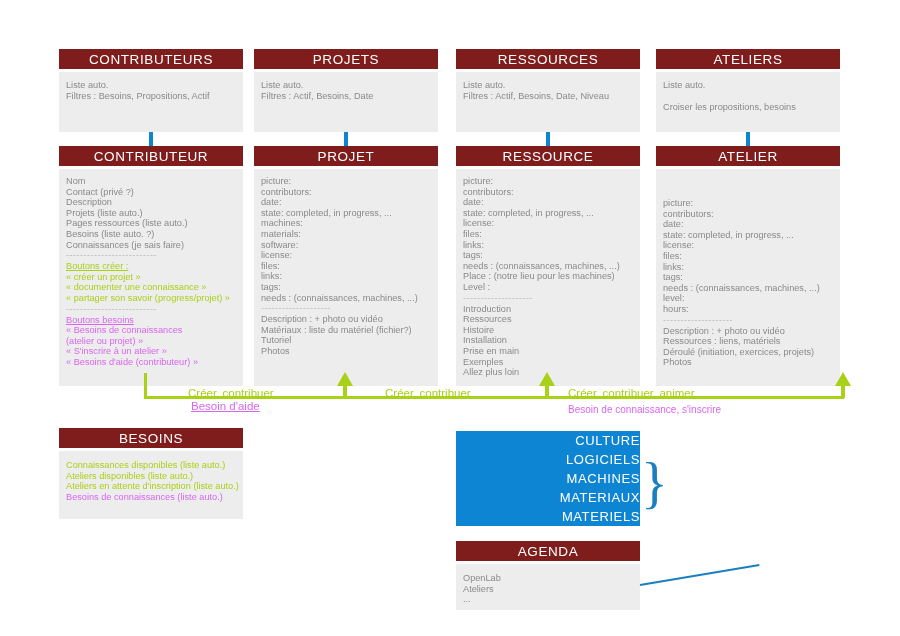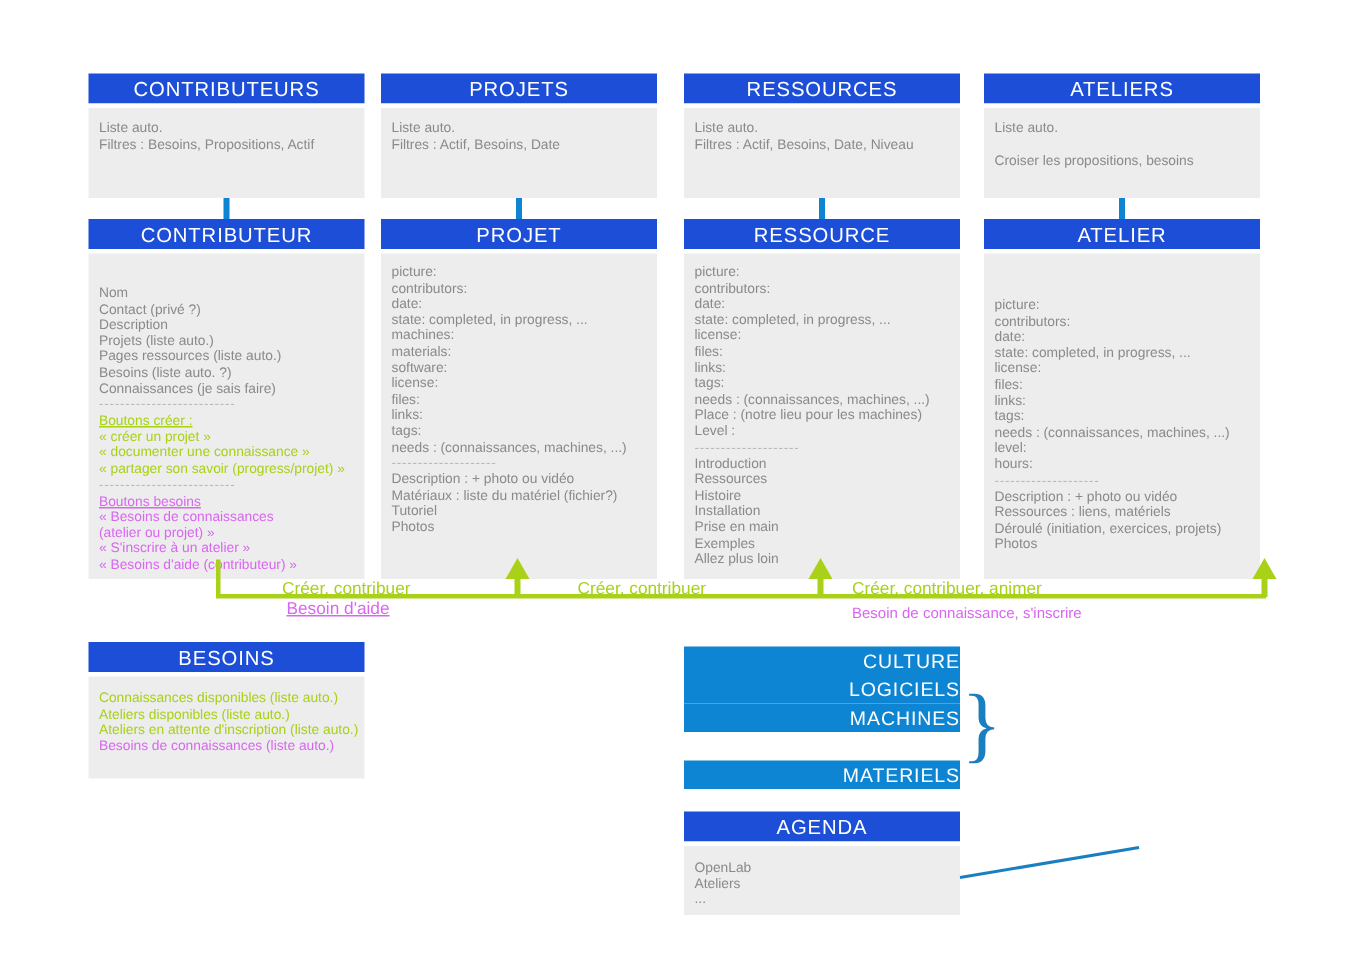--- a/index.html
+++ b/index.html
@@ -20,21 +20,21 @@
     width: 900px;
     height: 636px;
   }
 
   
   .card {
     position: absolute;
     box-sizing: border-box;
   }
   .card-header {
-    background: #1d4ed8;
+    background: #7f1d1d;
     color: #ffffff;
     font-size: 13.5px;
     letter-spacing: 0.6px;
     text-align: center;
     line-height: 20px;
     height: 20px;
     padding-top: 1px;
     box-sizing: border-box;
   }
   .card-body {
@@ -168,21 +168,21 @@
   </div>
 
   <div class="vconn" style="left:149px; top:132px; height:15px;"></div>
   <div class="vconn" style="left:344px; top:132px; height:15px;"></div>
   <div class="vconn" style="left:546px; top:132px; height:15px;"></div>
   <div class="vconn" style="left:746px; top:132px; height:15px;"></div>
 
   <div class="card" style="left:59px; top:146px; width:184px;">
     <div class="card-header">CONTRIBUTEUR</div>
     <div class="gap2"></div>
-    <div class="card-body" style="height:217px; padding-top:21px;">
+    <div class="card-body" style="height:217px; padding-top:7px;">
       <div class="row">Nom</div>
       <div class="row">Contact (privé ?)</div>
       <div class="row">Description</div>
       <div class="row">Projets (liste auto.)</div>
       <div class="row">Pages ressources (liste auto.)</div>
       <div class="row">Besoins (liste auto. ?)</div>
       <div class="row">Connaissances (je sais faire)</div>
       <div class="row sep">--------------------------</div>
       <div class="row green ulink">Boutons créer :</div>
       <div class="row green">« créer un projet »</div>
@@ -298,20 +298,21 @@
       <div class="row green">Connaissances disponibles (liste auto.)</div>
       <div class="row green">Ateliers disponibles (liste auto.)</div>
       <div class="row green">Ateliers en attente d'inscription (liste auto.)</div>
       <div class="row magenta">Besoins de connaissances (liste auto.)</div>
     </div>
   </div>
 
   <div class="bar" style="left:456px; top:431px; width:184px;">CULTURE</div>
   <div class="bar" style="left:456px; top:450px; width:184px;">LOGICIELS</div>
   <div class="bar" style="left:456px; top:469px; width:184px;">MACHINES</div>
+  <div class="bar" style="left:456px; top:488px; width:184px;">MATERIAUX</div>
   <div class="bar" style="left:456px; top:507px; width:184px;">MATERIELS</div>
 
   <div class="brace" style="left:641px; top:455px;">}</div>
 
 
   <div class="card" style="left:456px; top:541px; width:184px;">
     <div class="card-header">AGENDA</div>
     <div class="gap2"></div>
     <div class="card-body" style="height:46px; padding-top:9px;">
       <div class="row">OpenLab</div>

